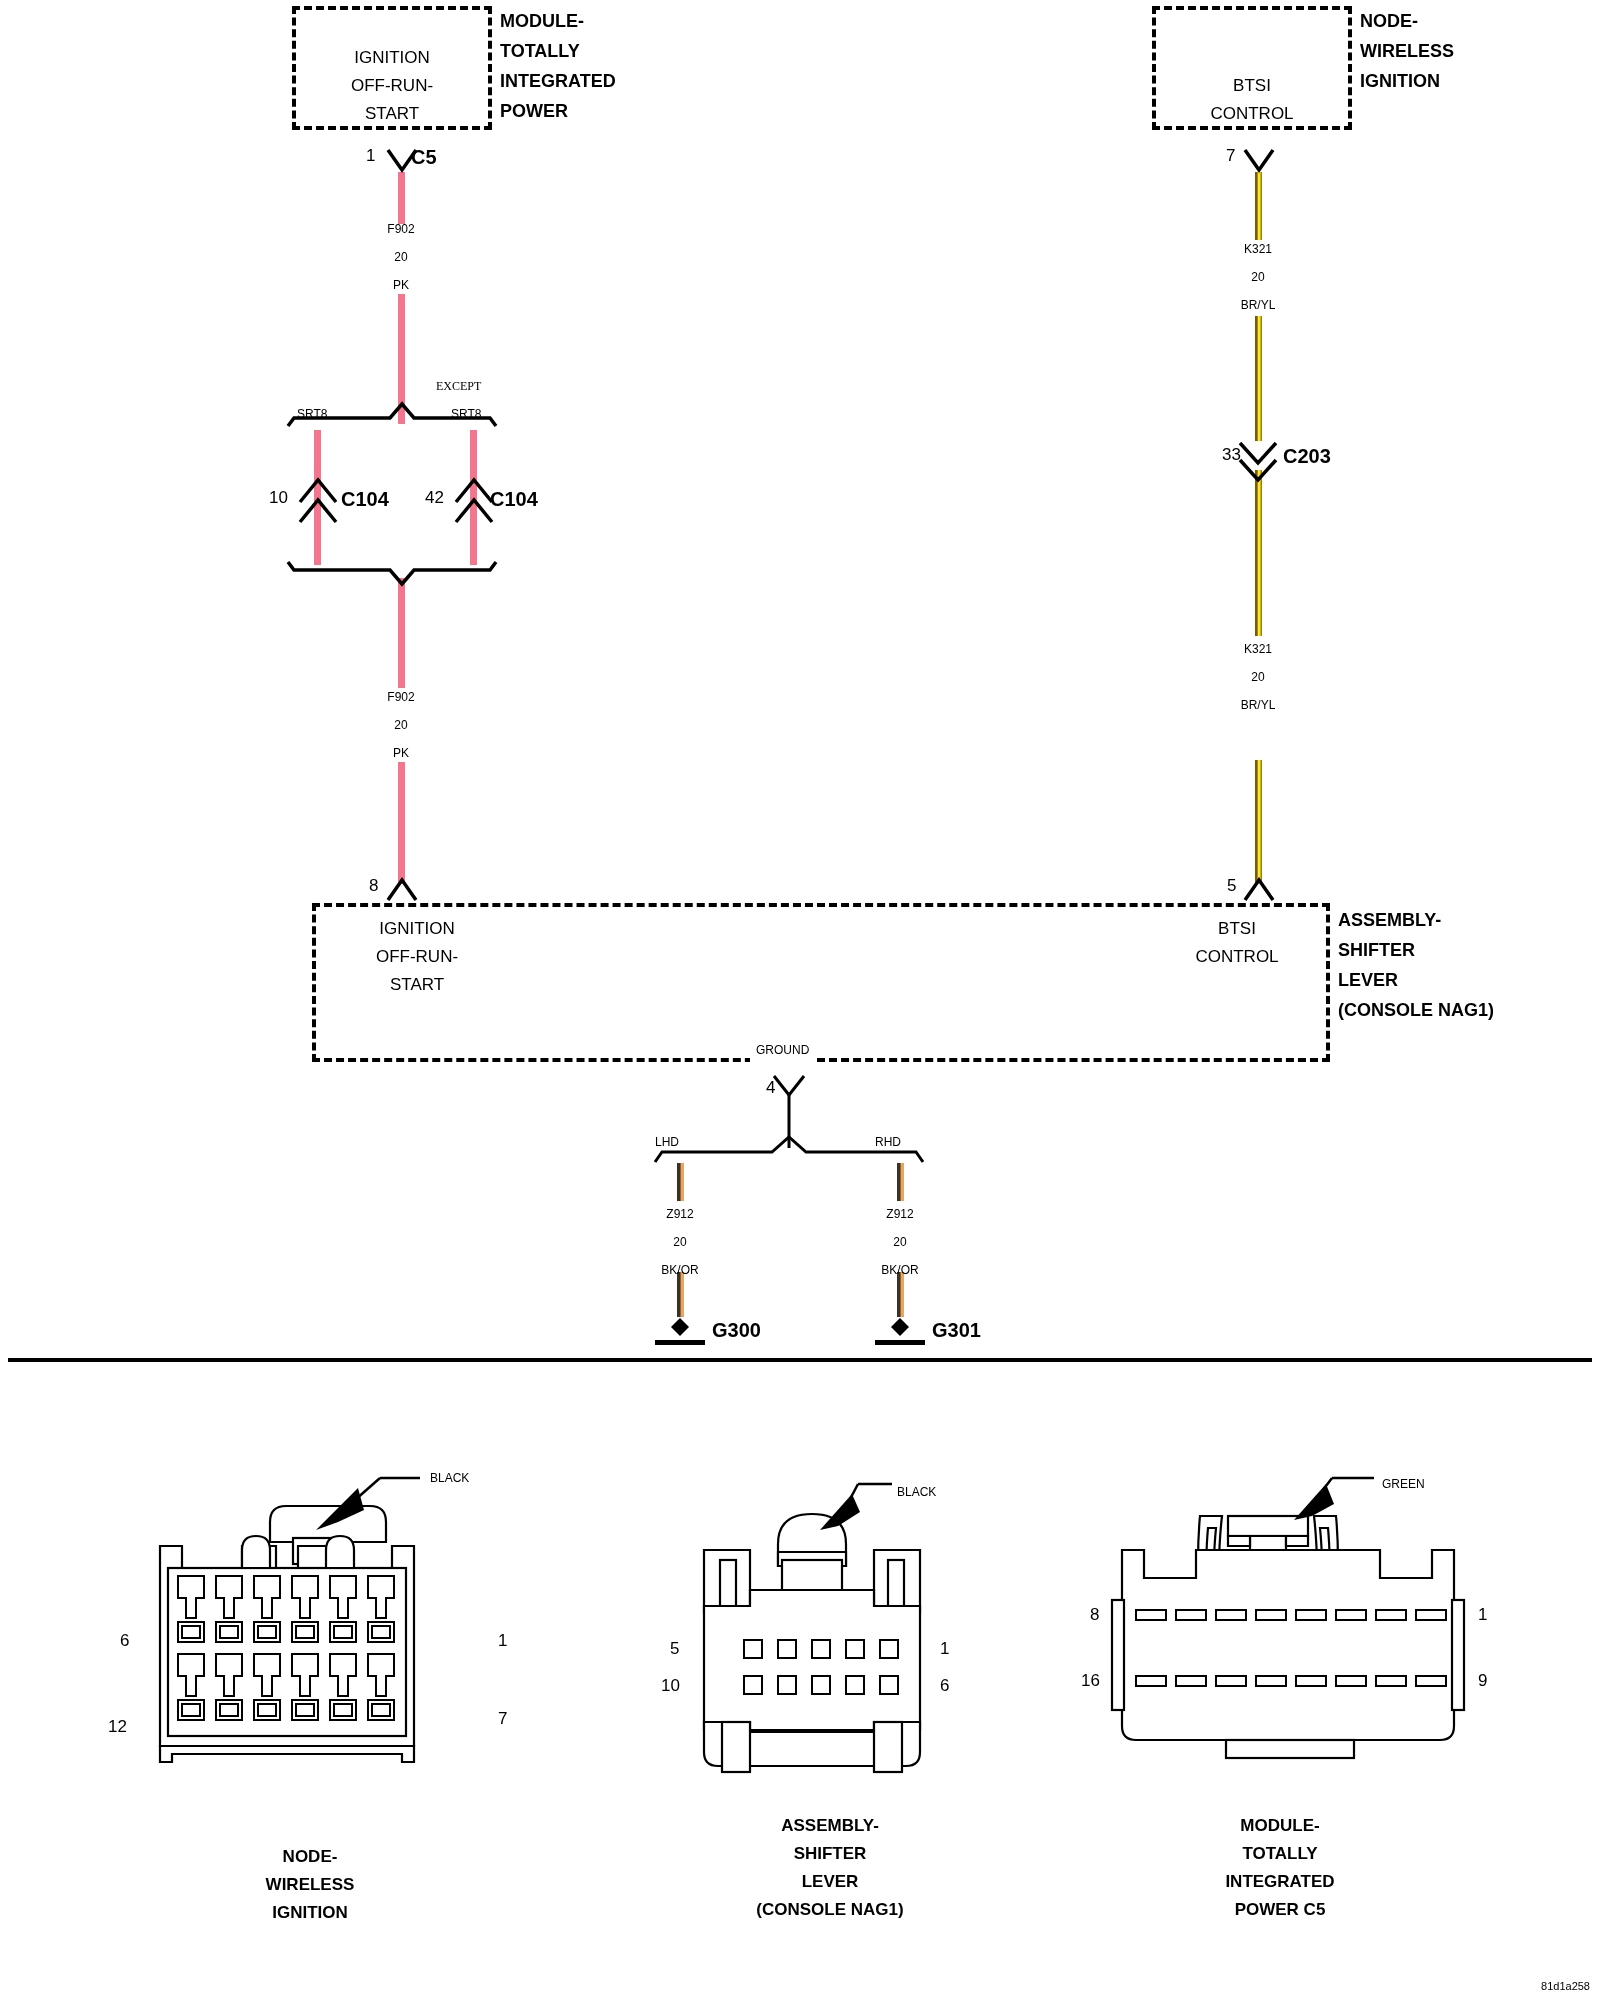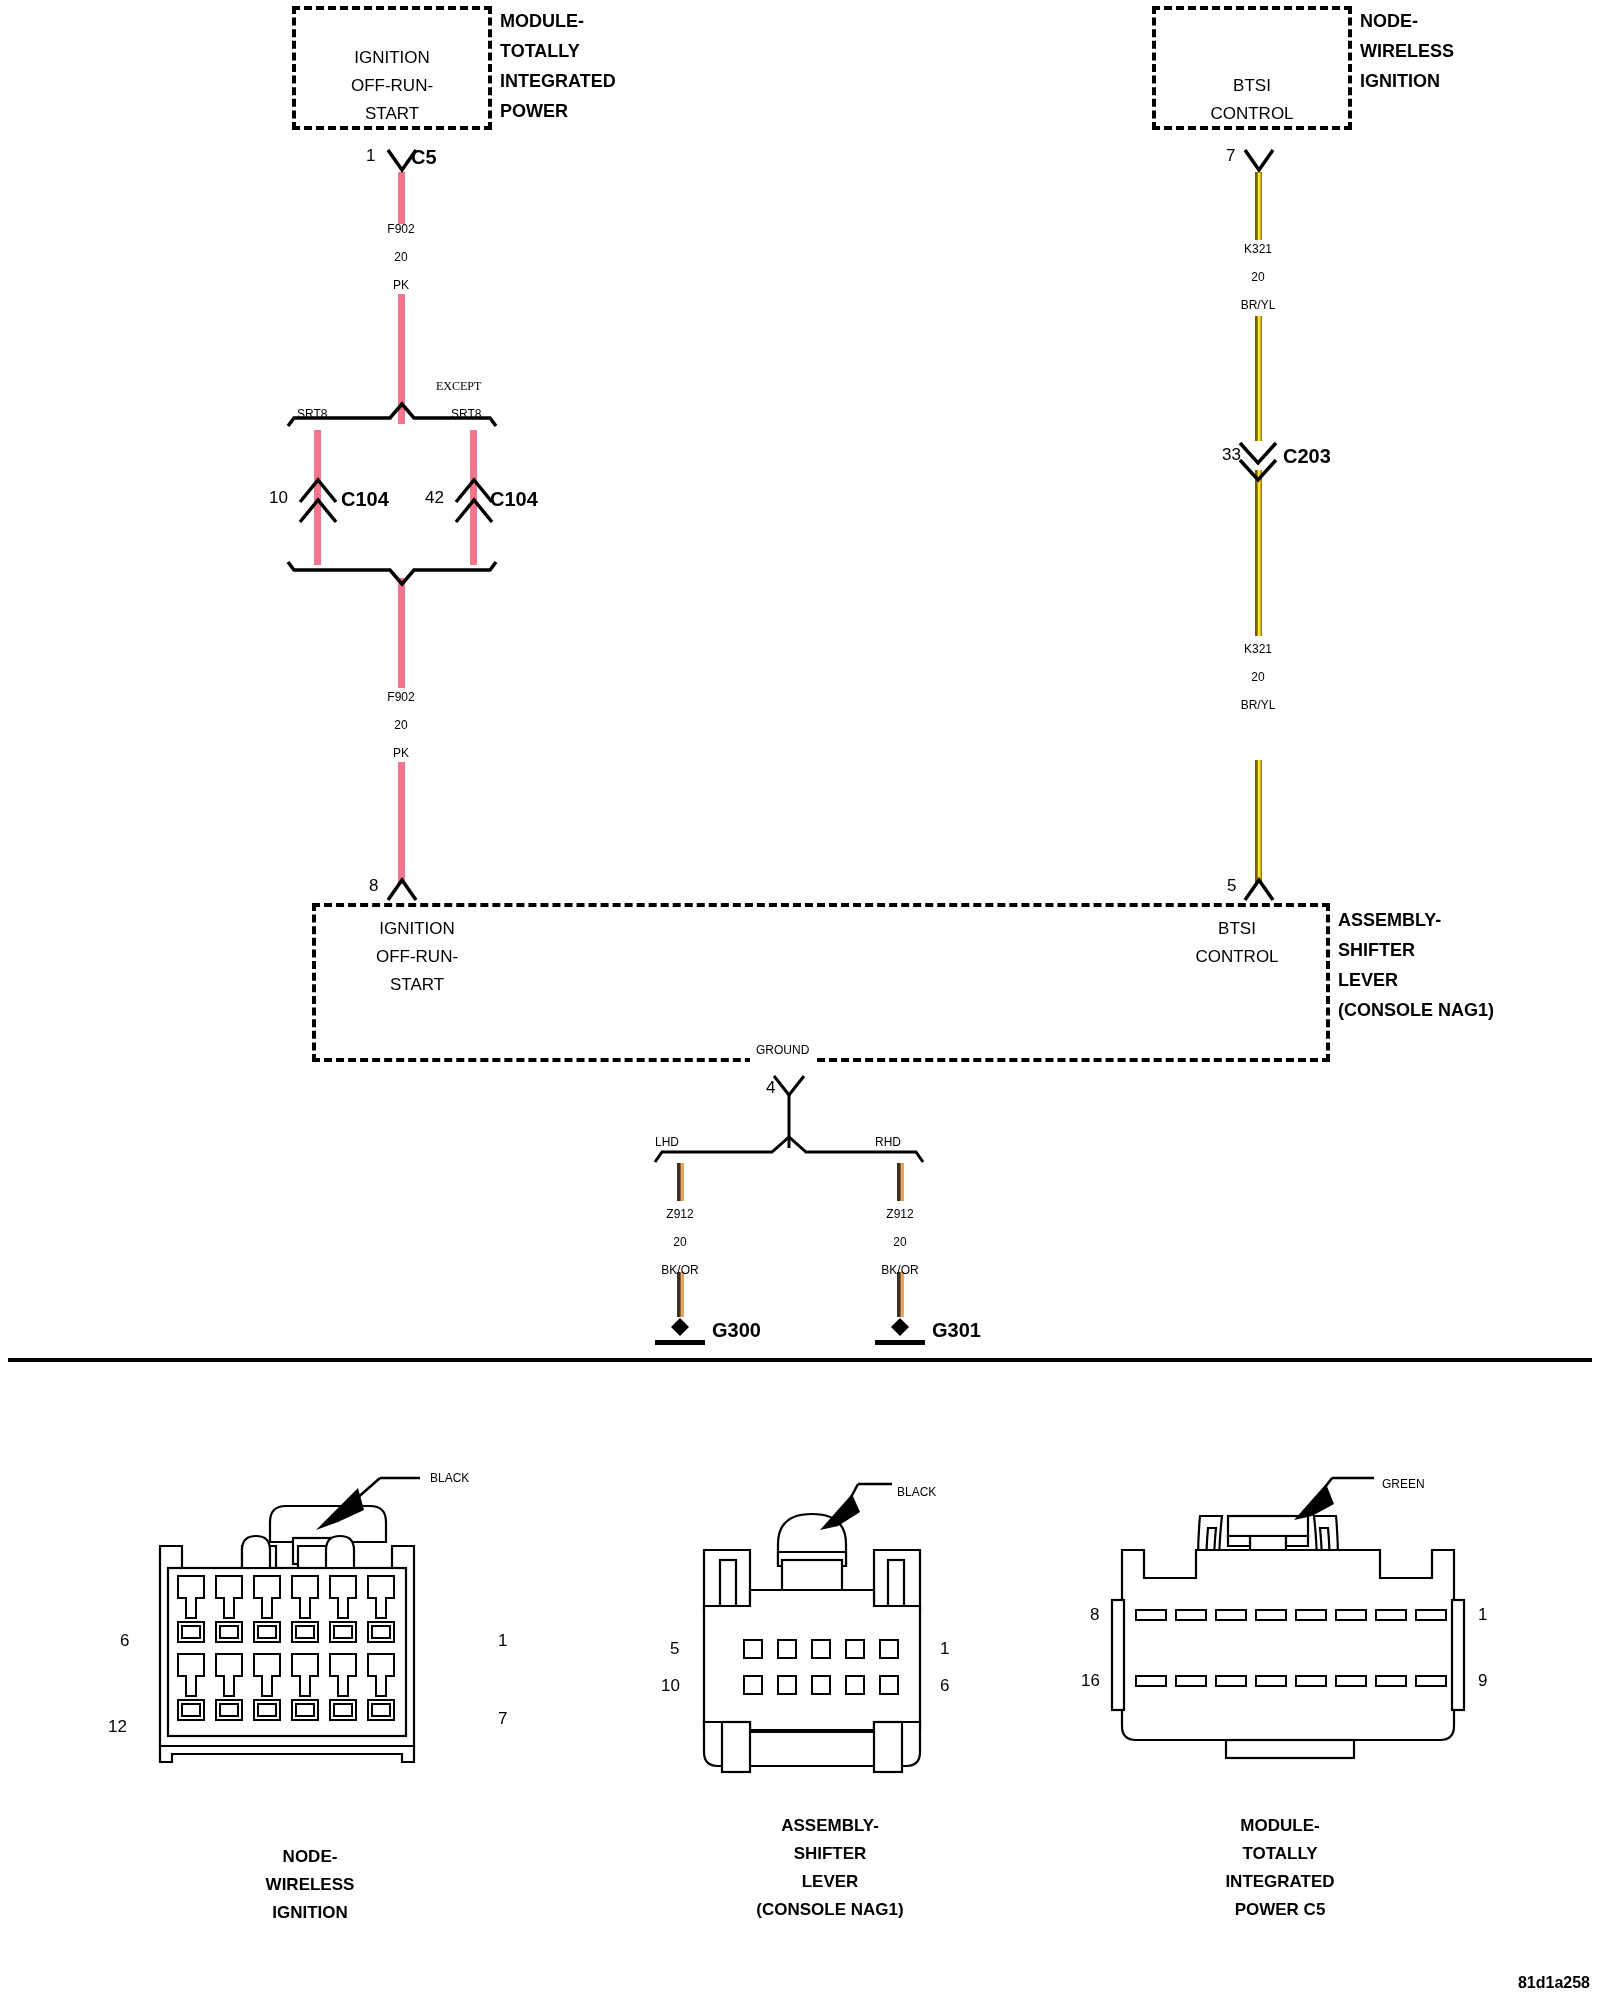--- a/index.html
+++ b/index.html
@@ -38,21 +38,21 @@
   .pinnum{position:absolute;font-size:17px;white-space:nowrap;}
   .connid{position:absolute;font-size:20px;font-weight:bold;white-space:nowrap;}
 
   
   svg.layer{position:absolute;left:0;top:0;width:1600px;height:2000px;overflow:visible;}
 
   
   .cap{position:absolute;font-size:17px;font-weight:bold;line-height:28px;text-align:center;white-space:nowrap;}
 
   .hr-div{position:absolute;left:8px;top:1358px;width:1584px;height:4px;background:#000;}
-  .footer-code{position:absolute;right:10px;bottom:8px;font-size:16px;font-weight:bold;}
+  .footer-code{position:absolute;right:10px;bottom:8px;font-size:11px;font-weight:normal;}
   .connnum{position:absolute;font-size:17px;white-space:nowrap;}
 </style>
 </head>
 <body>
 
 <div class="modbox" style="left:292px;top:6px;width:200px;height:124px;"></div>
 <div class="modbox-inner" style="left:292px;top:44px;width:200px;">
   <div>IGNITION</div>
   <div>OFF-RUN-</div>
   <div>START</div>

